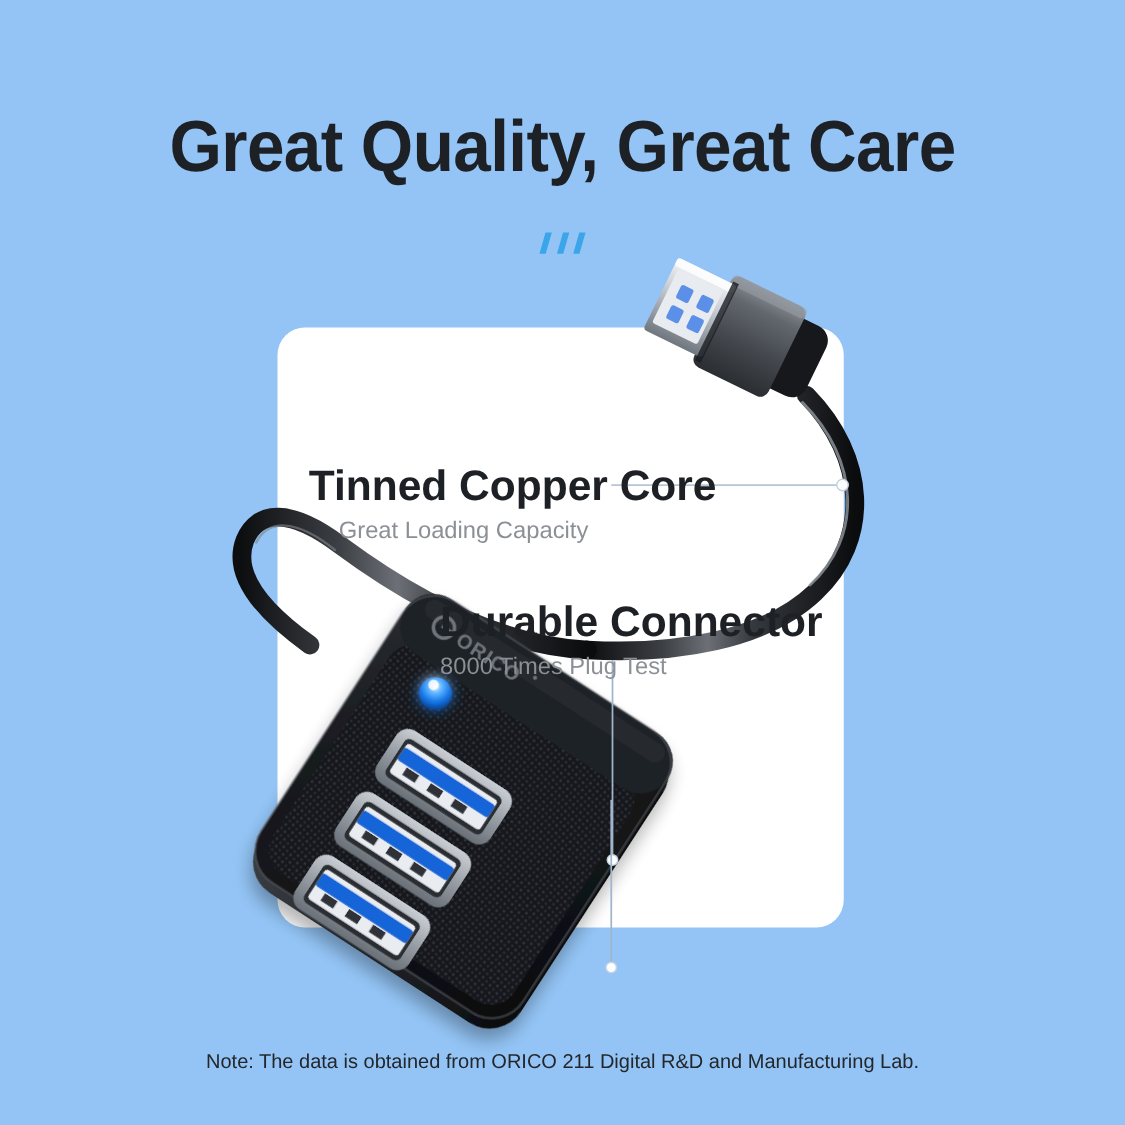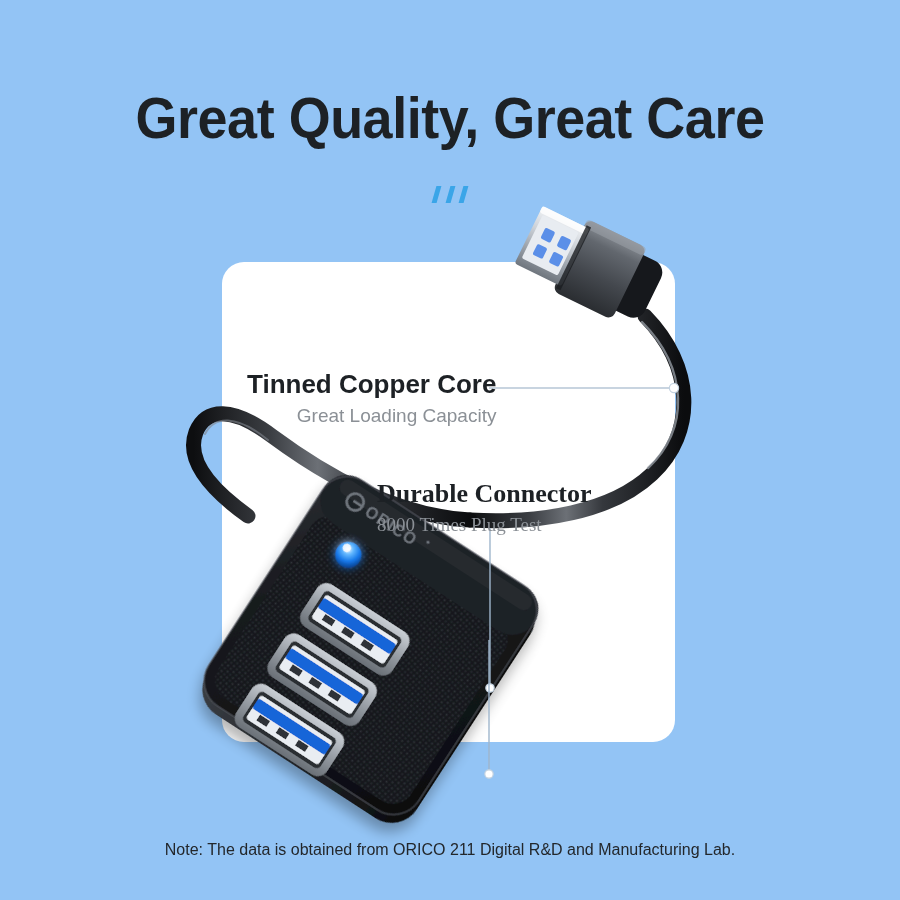--- a/index.html
+++ b/index.html
@@ -47,35 +47,35 @@
     background:#ffffff;
     border-radius:22px;
   }
 
   
   .artwork{position:absolute;left:0;top:0;width:900px;height:900px;}
 
   
   .callout{position:absolute;}
   .callout .title{
-    font-size:26px;
+    font-size:34px;
     font-weight:bold;
     color:#1d2125;
     line-height:1.15;
     white-space:nowrap;
   }
   .callout .sub{
     font-size:19px;
     color:#8b9096;
     line-height:1.3;
     white-space:nowrap;
   }
   #callout-1{left:247px;top:370px;}
-  #callout-1 .sub{margin-left:40px;margin-top:4px;text-align:right;}
-  #callout-2{left:377px;top:479px;font-family:Liberation Serif, serif;}
+  #callout-1 .sub{margin-left:24px;margin-top:4px;}
+  #callout-2{left:352px;top:479px;}
   #callout-2 .sub{margin-top:4px;}
   #callout-3{left:435px;top:565px;}
   #callout-3 .sub{margin-top:4px;}
 
   
   .footnote{
     position:absolute;left:0;top:841px;width:900px;
     text-align:center;
     font-size:16px;
     color:#23272b;

